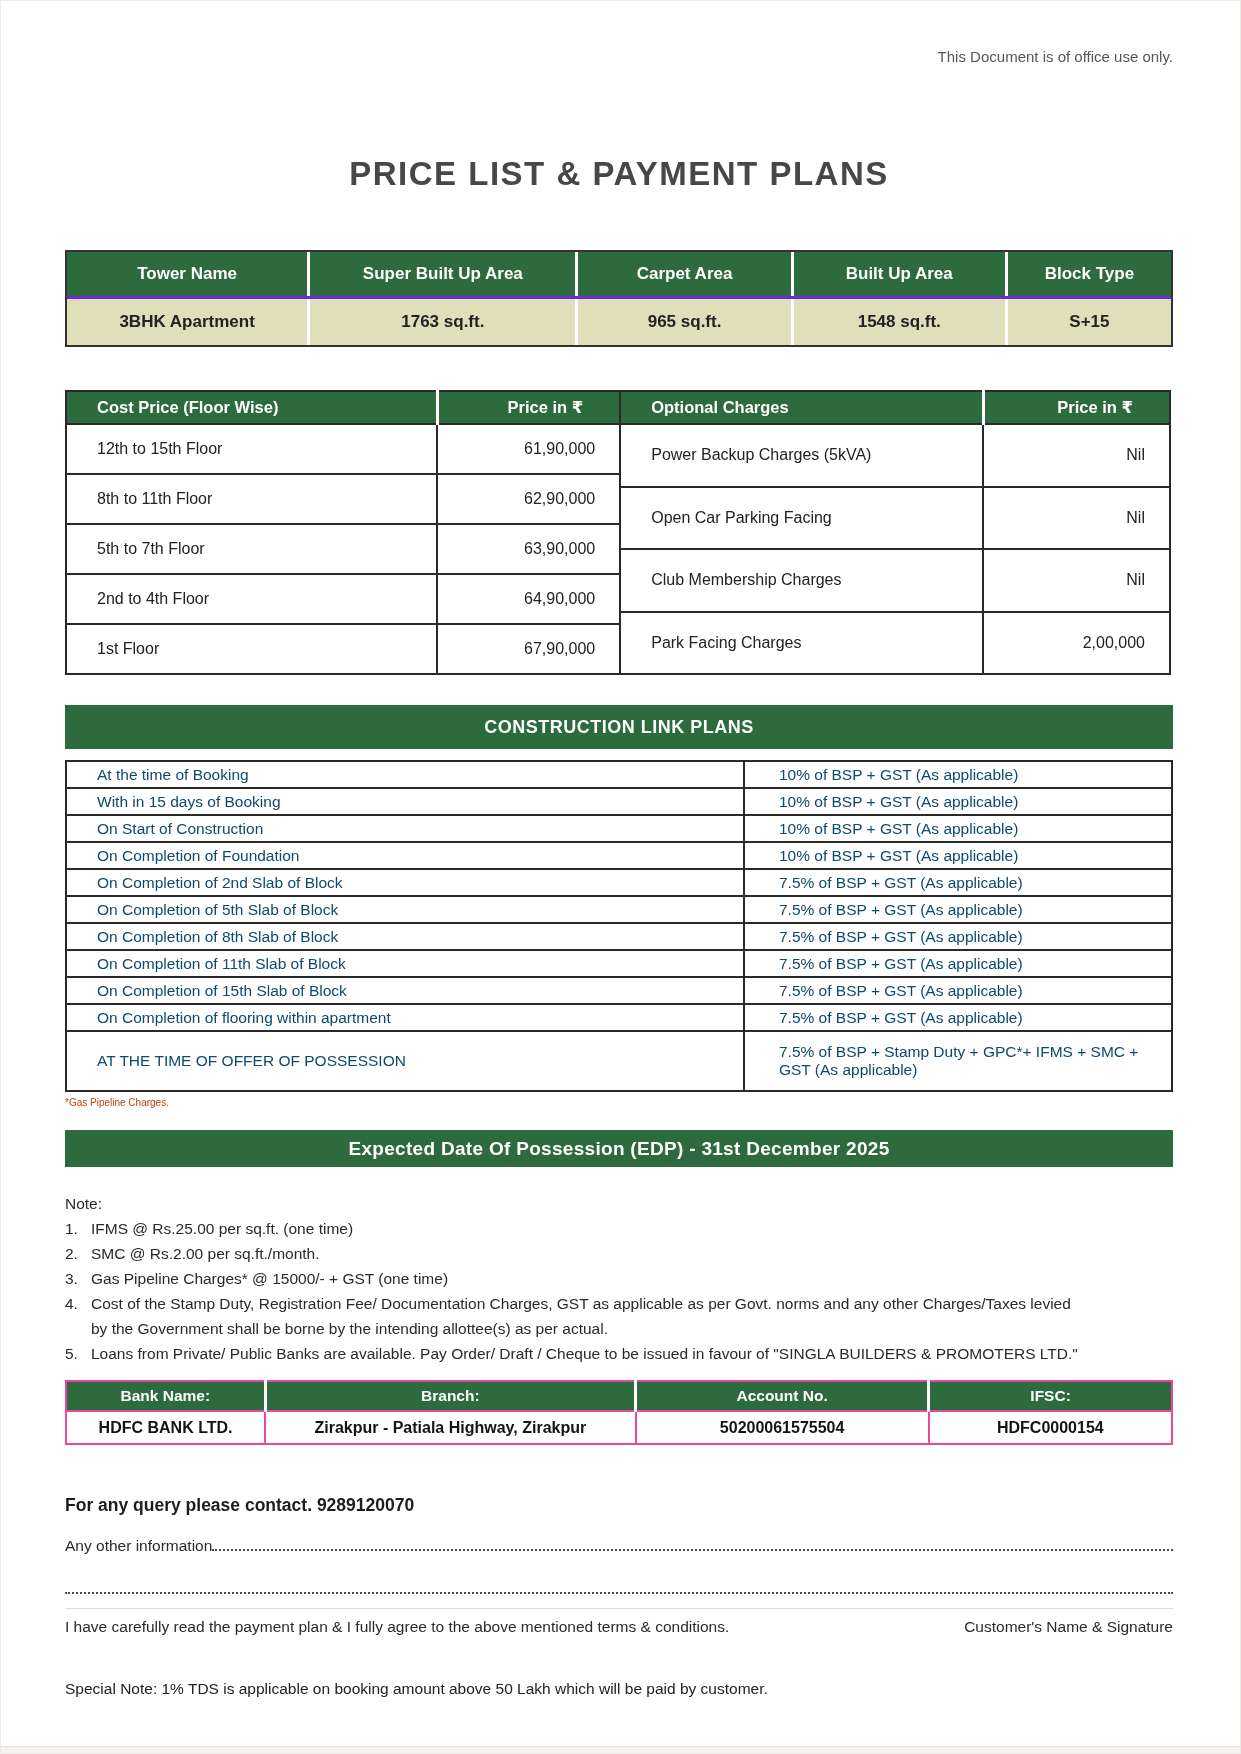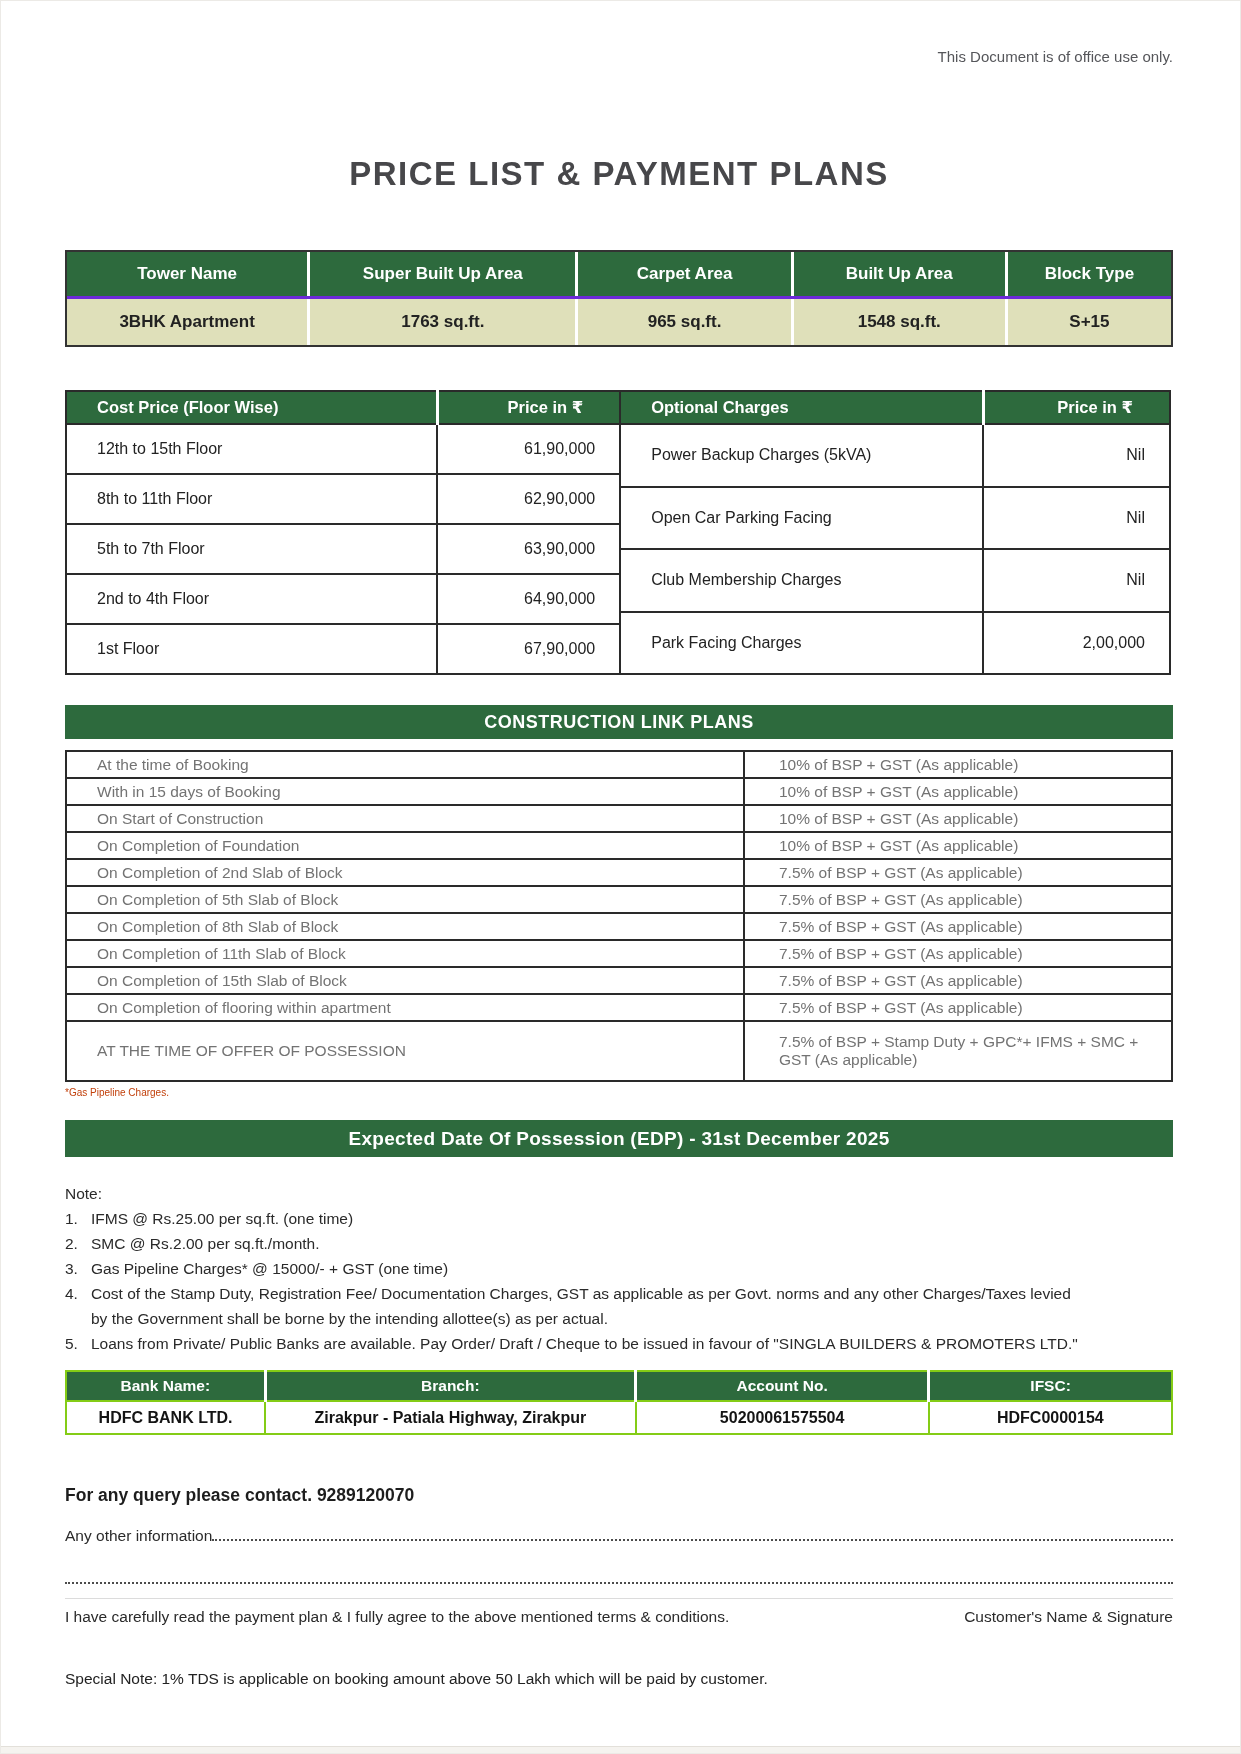--- a/index.html
+++ b/index.html
@@ -37,43 +37,43 @@
   .ptable th + th { border-left:3px solid #fff; }
   .ptable td { background:#fff; color:#222; font-size:16px; }
   .ptable td.lbl { text-align:left; padding-left:30px; }
   .ptable td.prc { text-align:right; padding-right:24px; }
   .pleft  td { height:50px; }
   .pright td { height:62.5px; }
   .pleft th.lbl, .pleft td.lbl { width:67%; }
   .pright th.lbl, .pright td.lbl { width:66%; }
 
   
-  .clp-banner { margin-top:30px; height:34px; background:#2d6a3d; color:#fff;
+  .clp-banner { margin-top:30px; height:44px; background:#2d6a3d; color:#fff;
     display:flex; align-items:center; justify-content:center;
     font-size:18px; font-weight:bold; letter-spacing:0.5px; }
   table.ctable { margin-top:11px; width:100%; border-collapse:collapse; table-layout:fixed; }
-  .ctable td { border:2px solid #2a2a2a; background:#fff; color:#737373; font-size:15.5px; height:27px; }
+  .ctable td { border:2px solid #2a2a2a; background:#fff; color:#0c4a6e; font-size:15.5px; height:27px; }
   .ctable td.c-lbl { width:61.3%; padding-left:30px; }
   .ctable td.c-val { width:38.7%; padding-left:34px; padding-right:30px; }
   .ctable tr:last-child td { height:60px; }
   .gas-note { margin-top:5px; text-align:left; font-size:10px; color:#c2410c; }
 
   .edp-banner { margin-top:22px; height:37px; background:#2d6a3d; color:#fff;
     display:flex; align-items:center; justify-content:center;
     font-size:19px; font-weight:bold; letter-spacing:0.3px; }
 
   
   .notes { margin-top:24px; font-size:15.5px; color:#2a2a2a; line-height:25px; }
   .note-item { display:flex; }
   .note-num { width:26px; flex:0 0 26px; }
   .note-text { flex:1; max-width:990px; }
 
   
   table.btable { margin-top:14px; width:100%; border-collapse:collapse; table-layout:fixed; }
-  .btable th, .btable td { border:2px solid #84cc16; }
+  .btable th, .btable td { border:2px solid #ec4899; }
   .btable th { background:#2d6a3d; color:#fff; font-size:15.5px; font-weight:bold; height:30px; }
   .btable th + th { border-left:3px solid #fff; }
   .btable td { background:#fff; color:#141414; font-size:16px; font-weight:bold; height:33px; text-align:center; }
   .btable col.c1 { width:18%; } .btable col.c2 { width:33.5%; }
   .btable col.c3 { width:26.5%; } .btable col.c4 { width:22%; }
 
   
   .contact { margin-top:50px; font-size:17.5px; font-weight:bold; color:#1d1d1d; }
   .other-info { margin-top:21px; display:flex; align-items:baseline; font-size:15.5px; color:#2a2a2a; }
   .dotfill { flex:1; border-bottom:2px dotted #4c4c4c; margin-bottom:2px; }

